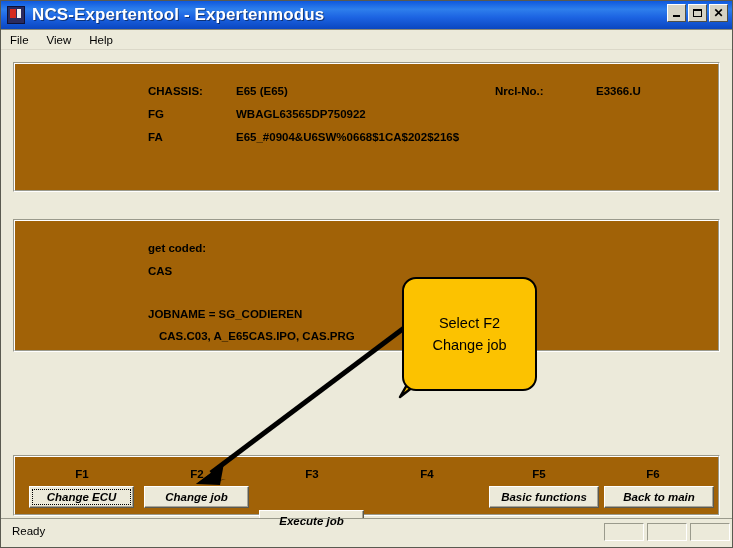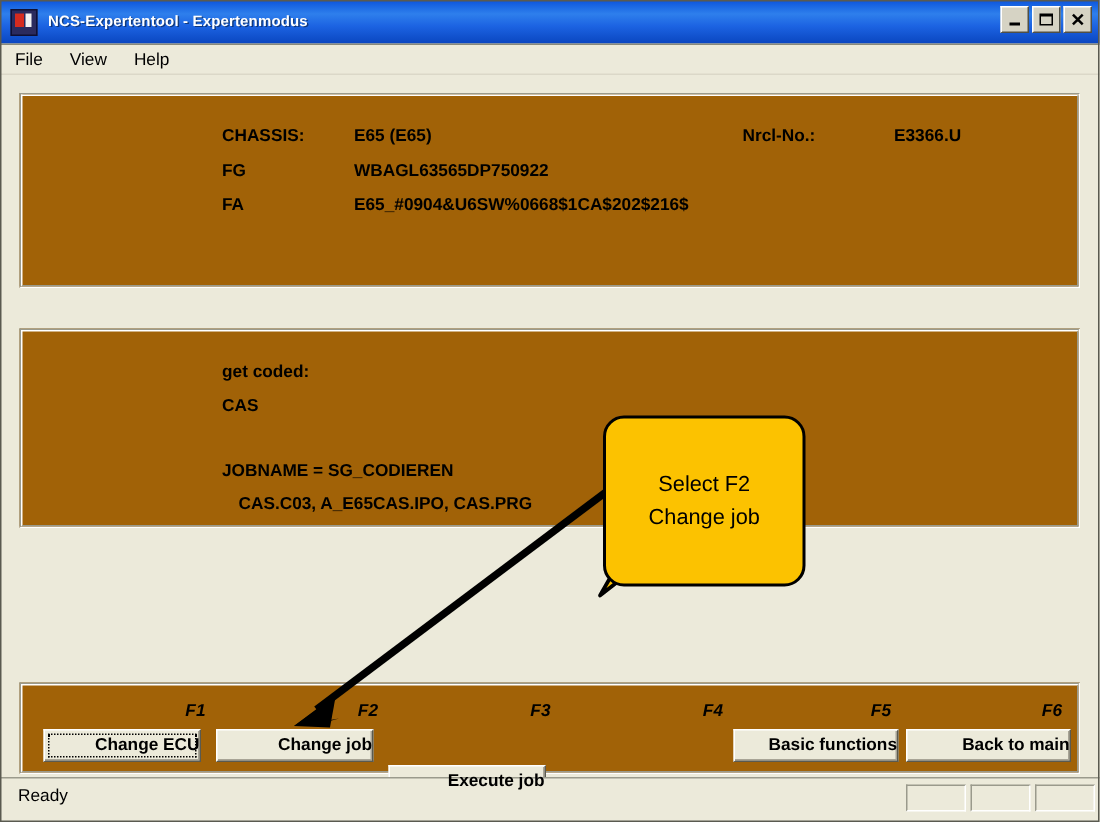--- a/index.html
+++ b/index.html
@@ -19,21 +19,21 @@
     border-bottom:1px solid #8a8a7a;
     box-sizing:border-box;
   }
   .tb-icon{
     width:16px;height:16px;margin-left:7px;margin-right:7px;
     background:#2b2b5e;border:1px solid #101033;position:relative;flex:0 0 auto;
   }
   .tb-icon:before{content:"";position:absolute;left:2px;top:2px;width:6px;height:9px;background:#D62B1F;}
   .tb-icon:after{content:"";position:absolute;left:9px;top:2px;width:4px;height:9px;background:#f2f2f2;}
   .tb-title{
-    color:#fff;font-size:10px;font-weight:bold;letter-spacing:0.1px;
+    color:#fff;font-size:17px;font-weight:bold;letter-spacing:0.1px;
     text-shadow:1px 1px 0 rgba(0,0,0,.45);white-space:nowrap;
   }
   .tb-btns{position:absolute;right:5px;top:4px;display:flex;gap:2px;}
   .tb-btn{
     width:19px;height:18px;background:#D6D3C4;
     border-top:1px solid #fff;border-left:1px solid #fff;
     border-right:1px solid #4f4f46;border-bottom:1px solid #4f4f46;
     display:flex;align-items:center;justify-content:center;
     font-size:11px;color:#000;font-family:"Liberation Sans",sans-serif;line-height:1;
     box-sizing:border-box;cursor:default;
@@ -92,30 +92,30 @@
     font-family:"Liberation Sans",sans-serif;
   }
   #callout-tail{position:absolute;left:396px;top:316px;width:30px;height:34px;z-index:5;}
 
   
   #arrow{position:absolute;left:0;top:0;width:733px;height:470px;pointer-events:none;z-index:4;}
 
   
   .fkey{
     position:absolute;top:12px;font-size:11.5px;font-weight:bold;color:#000;
-    text-align:right;width:110px;font-style:italic;
+    text-align:center;width:110px;
   }
   .btn{
     position:absolute;top:30px;height:22px;
     background:#ECEADA;color:#000;font-size:11.5px;font-weight:bold;
-    display:flex;align-items:center;justify-content:flex-end;
+    display:flex;align-items:center;justify-content:center;
     border-top:1px solid #FFFFFF;border-left:1px solid #FFFFFF;
     border-right:1px solid #5a5a50;border-bottom:1px solid #5a5a50;
     box-shadow:inset -1px -1px 0 #a8a496;
-    box-sizing:border-box;cursor:default;white-space:nowrap;
+    box-sizing:border-box;cursor:default;white-space:nowrap;font-style:italic;
   }
   .btn.focused{outline:none;}
   .btn.focused .focusring{
     position:absolute;left:2px;top:2px;right:2px;bottom:2px;
     border:1px dotted #000;box-sizing:border-box;
   }
   .btn.default{
     border:2px solid #000;box-shadow:none;
   }
   .btn.default .inner{

